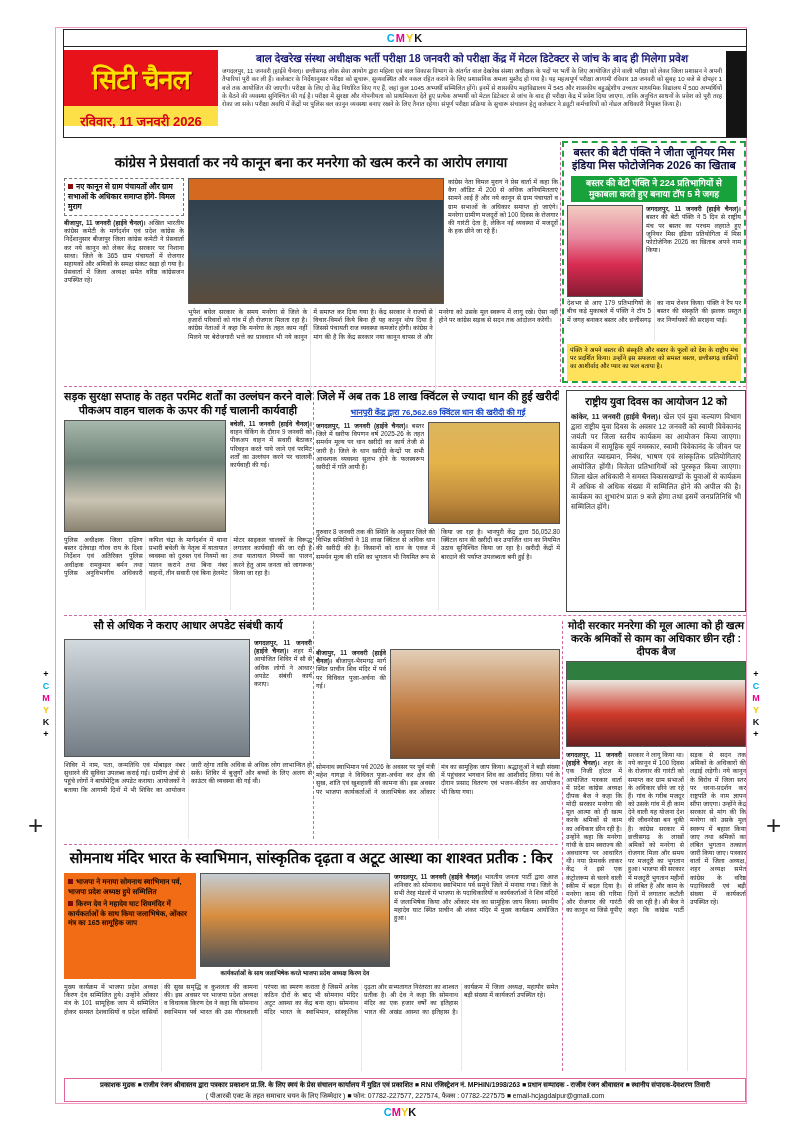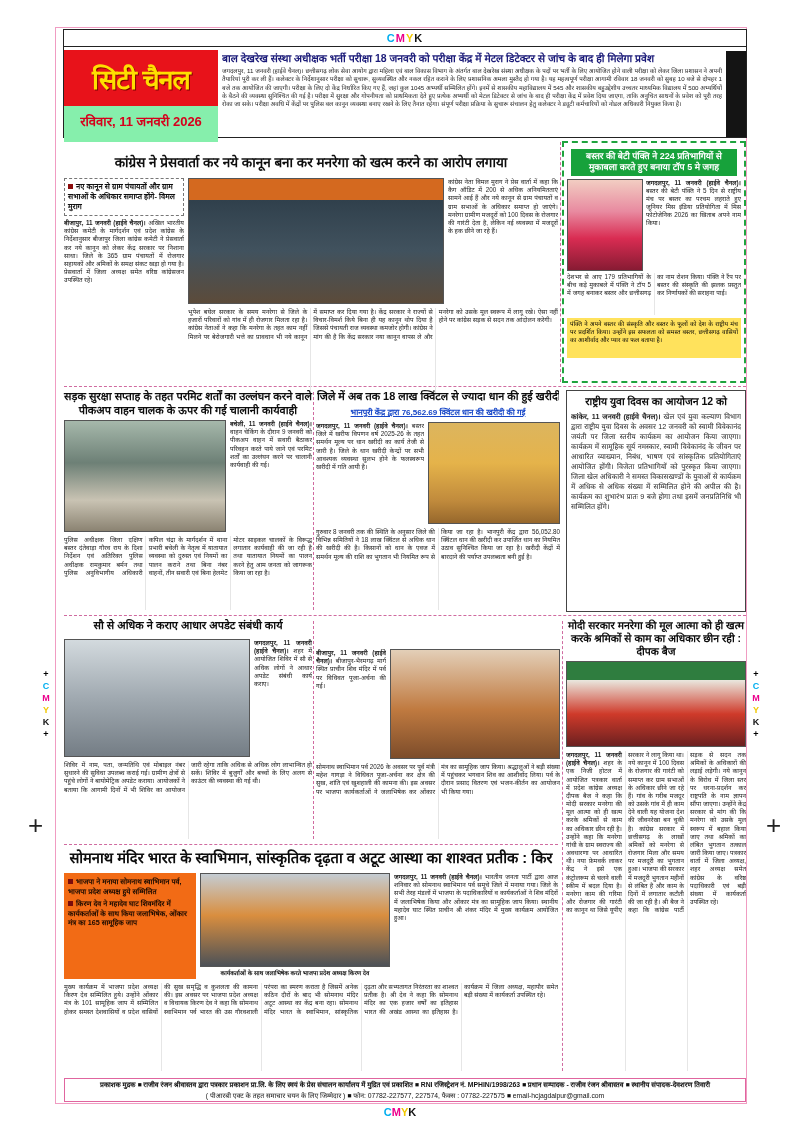--- a/index.html
+++ b/index.html
@@ -14,23 +14,23 @@
   #cmyk-bottom { left:0; top:1106px; width:800px; text-align:center; font-weight:bold; font-size:11px; }
   .ink-c{color:#00aeef;} .ink-m{color:#ec008c;} .ink-y{color:#f2c800;} .ink-k{color:#111;}
   .reg { width:16px; text-align:center; font-weight:bold; font-size:9px; line-height:12px; }
   #regL { left:38px; top:668px; } #regR { left:748px; top:668px; }
   .cross { font-size:26px; font-weight:400; color:#222; }
   #crossL { left:28px; top:810px; } #crossR { left:766px; top:810px; }
 
   
   #mast-red { left:64px; top:50px; width:154px; height:56px; background:#e8121a; display:flex; align-items:center; justify-content:center; }
   #mast-red span { color:#ffdf00; font-weight:bold; font-size:27px; letter-spacing:-1px; text-shadow:1px 1px 0 #7a0000; }
-  #mast-date { left:64px; top:106px; width:154px; height:36px; background:#86efac; color:#d6001c; font-weight:bold; font-size:13px; line-height:32px; text-align:center; }
+  #mast-date { left:64px; top:106px; width:154px; height:20px; background:#fde047; color:#d6001c; font-weight:bold; font-size:13px; line-height:32px; text-align:center; }
   #top-story { left:222px; top:51px; width:500px; height:86px; }
-  .ts-headline { font-size:10.5px; font-weight:bold; color:#1a1a78; white-space:nowrap; margin-bottom:2px; }
+  .ts-headline { font-size:10.5px; font-weight:bold; color:#1a1a78; white-space:nowrap; text-align:center; margin-bottom:2px; }
   .ts-body { font-size:6.2px; line-height:1.33; text-align:justify; height:66px; overflow:hidden; color:#222; }
   #top-bar { left:726px; top:51px; width:20px; height:86px; background:#141414; }
 
   
   .tiny { font-size:6.3px; line-height:1.3; text-align:justify; color:#1e1e1e; overflow:hidden; }
   .dl { font-weight:bold; }
   .cols2 { column-count:2; column-gap:6px; column-rule:1px solid #e6e6e6; }
   .cols3 { column-count:3; column-gap:6px; column-rule:1px solid #e6e6e6; }
   .cols5 { column-count:5; column-gap:6px; column-rule:1px solid #e6e6e6; }
   .fit { display:block; white-space:nowrap; overflow:hidden; }
@@ -166,20 +166,21 @@
       <div class="tiny" style="height:150px;">
         <span class="dl">बीजापुर, 11 जनवरी (हाईवे चैनल)।</span> <span>अखिल भारतीय कांग्रेस कमेटी के मार्गदर्शन एवं प्रदेश कांग्रेस के निर्देशानुसार बीजापुर जिला कांग्रेस कमेटी ने प्रेसवार्ता कर नये कानून को लेकर केंद्र सरकार पर निशाना साधा। जिले के 365 ग्राम पंचायतों में रोजगार सहायकों और श्रमिकों के समक्ष संकट खड़ा हो गया है। प्रेसवार्ता में जिला अध्यक्ष समेत वरिष्ठ कांग्रेसजन उपस्थित रहे।</span>
       </div>
     </div>
     <div class="abs photo" id="cong-photo"></div>
     <div class="abs tiny" id="cong-lead">कांग्रेस नेता विमल मुराग ने प्रेस वार्ता में कहा कि कैग ऑडिट में 200 से अधिक अनियमितताएं सामने आई हैं और नये कानून से ग्राम पंचायतों व ग्राम सभाओं के अधिकार समाप्त हो जाएंगे। मनरेगा ग्रामीण मजदूरों को 100 दिवस के रोजगार की गारंटी देता है, लेकिन नई व्यवस्था में मजदूरों के हक छीने जा रहे हैं।</div>
     <div class="abs tiny cols3" id="cong-body">भूपेश बघेल सरकार के समय मनरेगा से जिले के हजारों परिवारों को गांव में ही रोजगार मिलता रहा है। कांग्रेस नेताओं ने कहा कि मनरेगा के तहत काम नहीं मिलने पर बेरोजगारी भत्ते का प्रावधान भी नये कानून में समाप्त कर दिया गया है। केंद्र सरकार ने राज्यों से विचार-विमर्श किये बिना ही यह कानून थोप दिया है जिससे पंचायती राज व्यवस्था कमजोर होगी। कांग्रेस ने मांग की है कि केंद्र सरकार नया कानून वापस ले और मनरेगा को उसके मूल स्वरूप में लागू रखे। ऐसा नहीं होने पर कांग्रेस सड़क से सदन तक आंदोलन करेगी।</div>
   </div>
 
   <div class="abs" id="pageant">
+    <div class="pg-head">बस्तर की बेटी पंक्ति ने जीता जूनियर मिस इंडिया मिस फोटोजेनिक 2026 का खिताब</div>
     <div class="pg-kicker">बस्तर की बेटी पंक्ति ने 224 प्रतिभागियों से मुकाबला करते हुए बनाया टॉप 5 मे जगह</div>
     <div class="pg-mid">
       <div class="photo" id="pageant-photo"></div>
       <div class="tiny pg-lead">
         <span class="dl">जगदलपुर, 11 जनवरी (हाईवे चैनल)।</span> <span>बस्तर की बेटी पंक्ति ने 5 दिन से राष्ट्रीय मंच पर बस्तर का परचम लहराते हुए जूनियर मिस इंडिया प्रतियोगिता में मिस फोटोजेनिक 2026 का खिताब अपने नाम किया।</span>
       </div>
     </div>
     <div class="tiny cols2 pg-body">देशभर से आए 179 प्रतिभागियों के बीच कड़े मुकाबले में पंक्ति ने टॉप 5 में जगह बनाकर बस्तर और छत्तीसगढ़ का नाम रोशन किया। पंक्ति ने रैंप पर बस्तर की संस्कृति की झलक प्रस्तुत कर निर्णायकों की सराहना पाई।</div>
     <div class="pg-highlight">पंक्ति ने अपने बस्तर की संस्कृति और बस्तर के फूलों को देश के राष्ट्रीय मंच पर प्रदर्शित किया। उन्होंने इस सफलता को समस्त बस्तर, छत्तीसगढ़ वासियों का आशीर्वाद और प्यार का फल बताया है।</div>
   </div>

